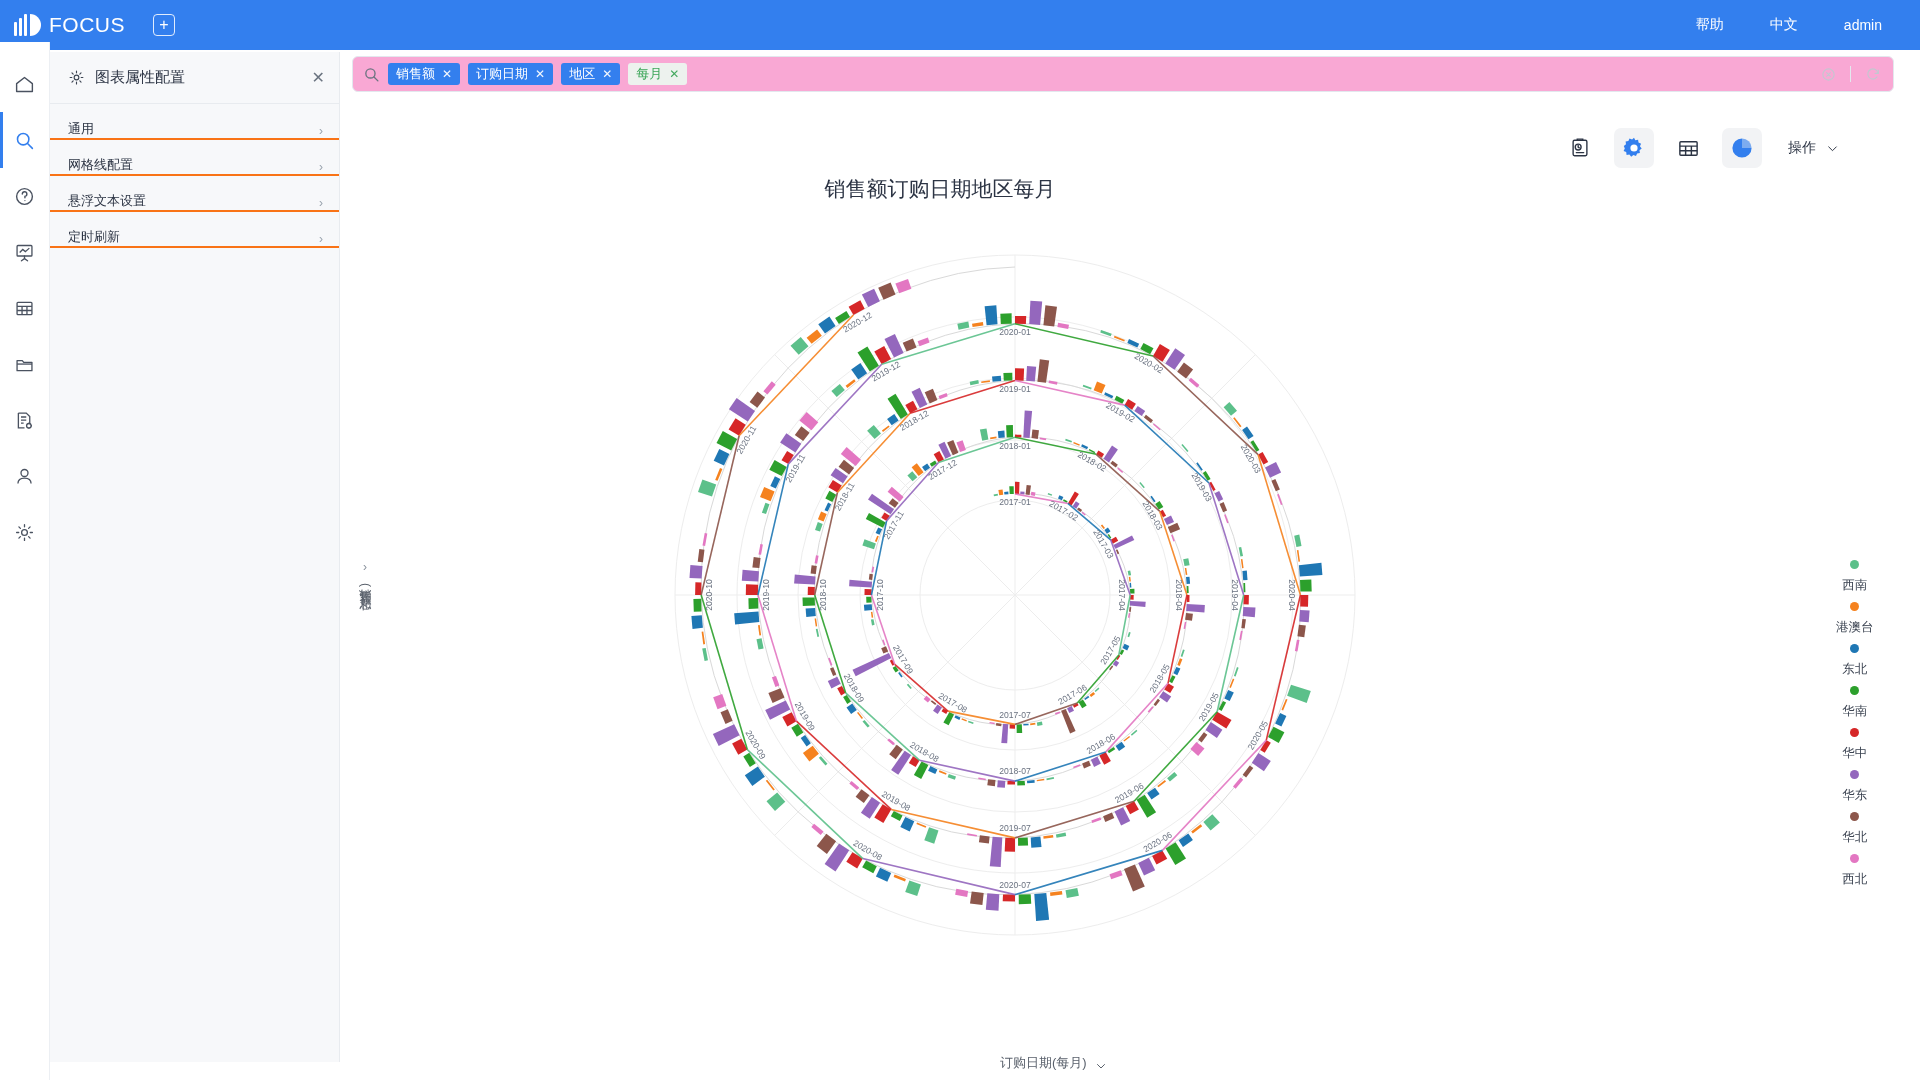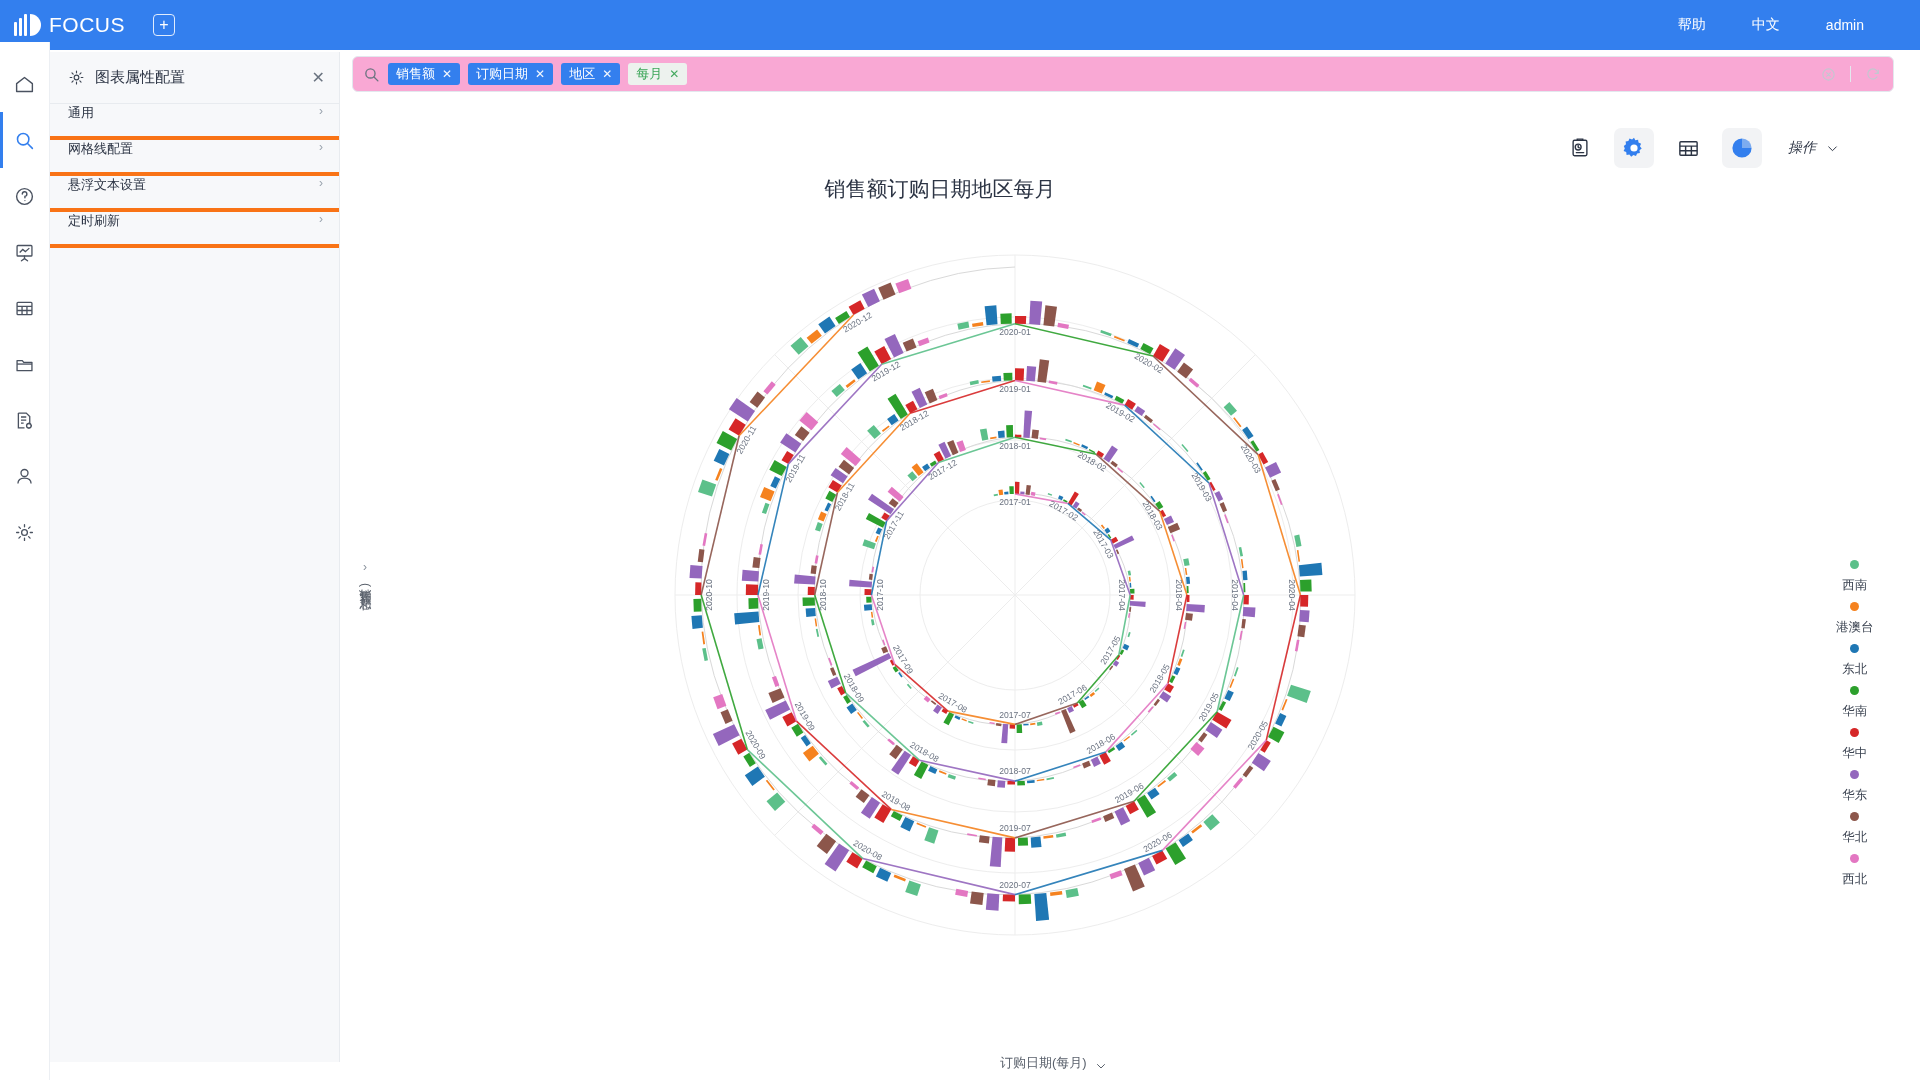--- a/index.html
+++ b/index.html
@@ -21,21 +21,21 @@
   .logo-mark i:nth-child(2) { height: 18px; }
   .logo-mark i:nth-child(3) { height: 22px; }
   .logo-half { width: 11px; height: 22px; background: #fff;
     border-radius: 0 11px 11px 0; margin-left: 1px; }
   .logo-text { color: #fff; font-size: 21px; letter-spacing: .5px; font-weight: 400; }
   .add-tab {
     margin-left: 28px; width: 22px; height: 22px; border: 1.5px solid rgba(255,255,255,.85);
     border-radius: 4px; color: #fff; font-size: 16px; line-height: 19px; text-align: center;
     cursor: pointer;
   }
-  .header-right { margin-left: auto; display: flex; align-items: center; gap: 46px; margin-right: 56px; }
+  .header-right { margin-left: auto; display: flex; align-items: center; gap: 46px; margin-right: 38px; }
   .header-right span { color: #fff; font-size: 14px; cursor: pointer; }
 
   
   .rail {
     position: absolute; top: 42px; left: 0; width: 50px; height: 1038px;
     background: #fff; border-right: 1px solid #eceff3;
     display: flex; flex-direction: column; align-items: center; padding-top: 14px;
   }
   .rail-item {
     width: 50px; height: 56px; display: flex; align-items: center; justify-content: center;
@@ -52,22 +52,22 @@
     background: #f7f8fa; border-right: 1px solid #e8ebef;
   }
   .panel-head {
     height: 52px; display: flex; align-items: center; padding: 0 14px 0 18px;
     border-bottom: 1px solid #e8ebef;
     text-align: center;
   }
   .panel-title { font-size: 15px; color: #2c3444; margin-left: 10px; font-weight: 500; }
   .panel-close { margin-left: auto; color: #6b7480; font-size: 16px; cursor: pointer; line-height: 1; }
   .panel-row {
-    height: 36px; display: flex; align-items: flex-start; padding: 0 16px 0 18px;
-    border-bottom: 4px solid #f97316; font-size: 13px; color: #2c3444; cursor: pointer;
+    height: 36px; display: flex; align-items: flex-end; padding: 0 16px 0 18px;
+    border-bottom: 2px solid #f97316; font-size: 13px; color: #2c3444; cursor: pointer;
   }
   .panel-row .chev { margin-left: auto; color: #9aa3ae; font-size: 12px; }
 
   
   .searchbar {
     position: absolute; top: 56px; left: 352px; width: 1542px; height: 36px;
     border: 1px solid #e3e8ee; border-radius: 6px; background: #f9a8d4;
     display: flex; align-items: center; padding: 0 8px 0 10px; gap: 8px;
   }
   .search-icon { flex: none; }
@@ -77,21 +77,21 @@
     white-space: nowrap;
   }
   .chip.green { background: #edf2ee; color: #3aa557; }
   .chip .x { font-size: 12px; opacity: .95; }
   .sb-right { margin-left: auto; display: flex; align-items: center; gap: 14px; padding-right: 4px; }
   .sb-sep { width: 1px; height: 16px; background: #e3e8ee; }
 
   
   .chart-toolbar {
     position: absolute; top: 126px; left: 1560px; width: 340px; height: 44px;
-    display: flex; align-items: center; gap: 14px; font-style: italic;
+    display: flex; align-items: center; gap: 14px;
   }
   .tool-btn {
     width: 40px; height: 40px; border-radius: 7px; display: flex; align-items: center;
     justify-content: center; cursor: pointer;
   }
   .tool-btn.on { background: #f2f3f5; }
   .op-btn {
     margin-left: 12px; display: flex; align-items: center; gap: 10px;
     font-size: 14px; color: #2c3444; cursor: pointer;
   }

